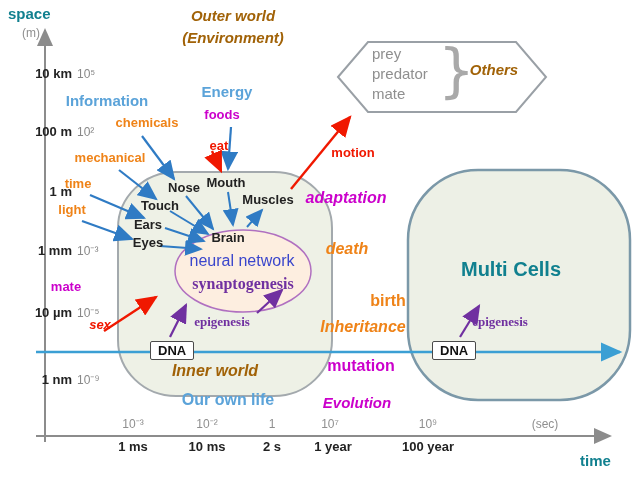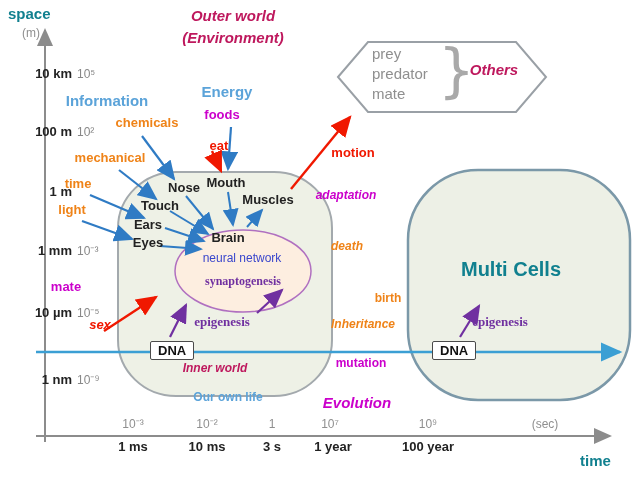--- a/index.html
+++ b/index.html
@@ -2,23 +2,23 @@
 <html><head>
 <meta charset="utf-8">
 <style>
   body{margin:0;background:#fff;}
   .stage{position:relative;width:635px;height:477px;background:#ffffff;overflow:hidden;
          font-family:"Liberation Sans", sans-serif;color:#222;}
   svg.layer{position:absolute;left:0;top:0;z-index:1;}
   .lbl{position:absolute;white-space:nowrap;font-size:13px;line-height:1.15;z-index:5;}
   .cx{transform:translateX(-50%);}
   .b{font-weight:bold;}
-  .i{font-style:italic;} .s12{font-size:12px;} .s14{font-size:12px;} .s15{font-size:15px;} .s20{font-size:20px;text-align:center;}
+  .i{font-style:italic;} .s12{font-size:12px;} .s14{font-size:16px;} .s15{font-size:15px;} .s20{font-size:20px;text-align:center;}
   .orange{color:#ef8318;} .magenta{color:#cb00cb;} .red{color:#f01800;}
-  .lblue{color:#5ba3d9;} .green{color:#be185d;} .purple{color:#7030a0;font-family:Liberation Serif, serif;}
+  .lblue{color:#5ba3d9;} .green{color:#a16207;} .purple{color:#7030a0;font-family:Liberation Serif, serif;}
   .teal{color:#11808f;} .gray{color:#8f8f8f;} .dark{color:#222;} .blue{color:#3a46cc;}
   .tickrow{position:absolute;left:0;display:flex;align-items:baseline;z-index:5;white-space:nowrap;margin-left:34px;}
   .tick-name{width:38px;text-align:right;font-weight:bold;color:#222;font-size:13px;}
   .tick-exp{margin-left:5px;color:#888;font-size:12px;}
   .dna{position:absolute;background:#fff;border:1.5px solid #4a4a4a;border-radius:2px;
        padding:1px 7px;font-size:13px;font-weight:bold;color:#111;z-index:6;}
   .bracket{font-size:58px;color:#a9a9a9;font-weight:400;line-height:0.95;
            font-family:"DejaVu Sans", sans-serif;}
 </style>
 </head>
@@ -109,21 +109,21 @@
       <span class="tick-exp">10⁻⁹</span>
     </div>
 
   <div class="lbl cx gray s12" style="left:133px;top:418px">10⁻³</div>
   <div class="lbl cx gray s12" style="left:207px;top:418px">10⁻²</div>
   <div class="lbl cx gray s12" style="left:272px;top:418px">1</div>
   <div class="lbl cx gray s12" style="left:330px;top:418px">10⁷</div>
   <div class="lbl cx gray s12" style="left:428px;top:418px">10⁹</div>
   <div class="lbl cx b dark" style="left:133px;top:440px">1 ms</div>
   <div class="lbl cx b dark" style="left:207px;top:440px">10 ms</div>
-  <div class="lbl cx b dark" style="left:272px;top:440px">3 s</div>
+  <div class="lbl cx b dark" style="left:272px;top:440px">2 s</div>
   <div class="lbl cx b dark" style="left:333px;top:440px">1 year</div>
   <div class="lbl cx b dark" style="left:428px;top:440px">100 year</div>
 
   <div class="lbl cx b i green s15" style="left:233px;top:7px">Outer world</div>
   <div class="lbl cx b i green s15" style="left:233px;top:29px">(Environment)</div>
 
   <div class="lbl cx b lblue s15" style="left:107px;top:92px">Information</div>
   <div class="lbl cx b lblue s15" style="left:227px;top:83px">Energy</div>
 
   <div class="lbl cx b orange" style="left:147px;top:116px">chemicals</div>

